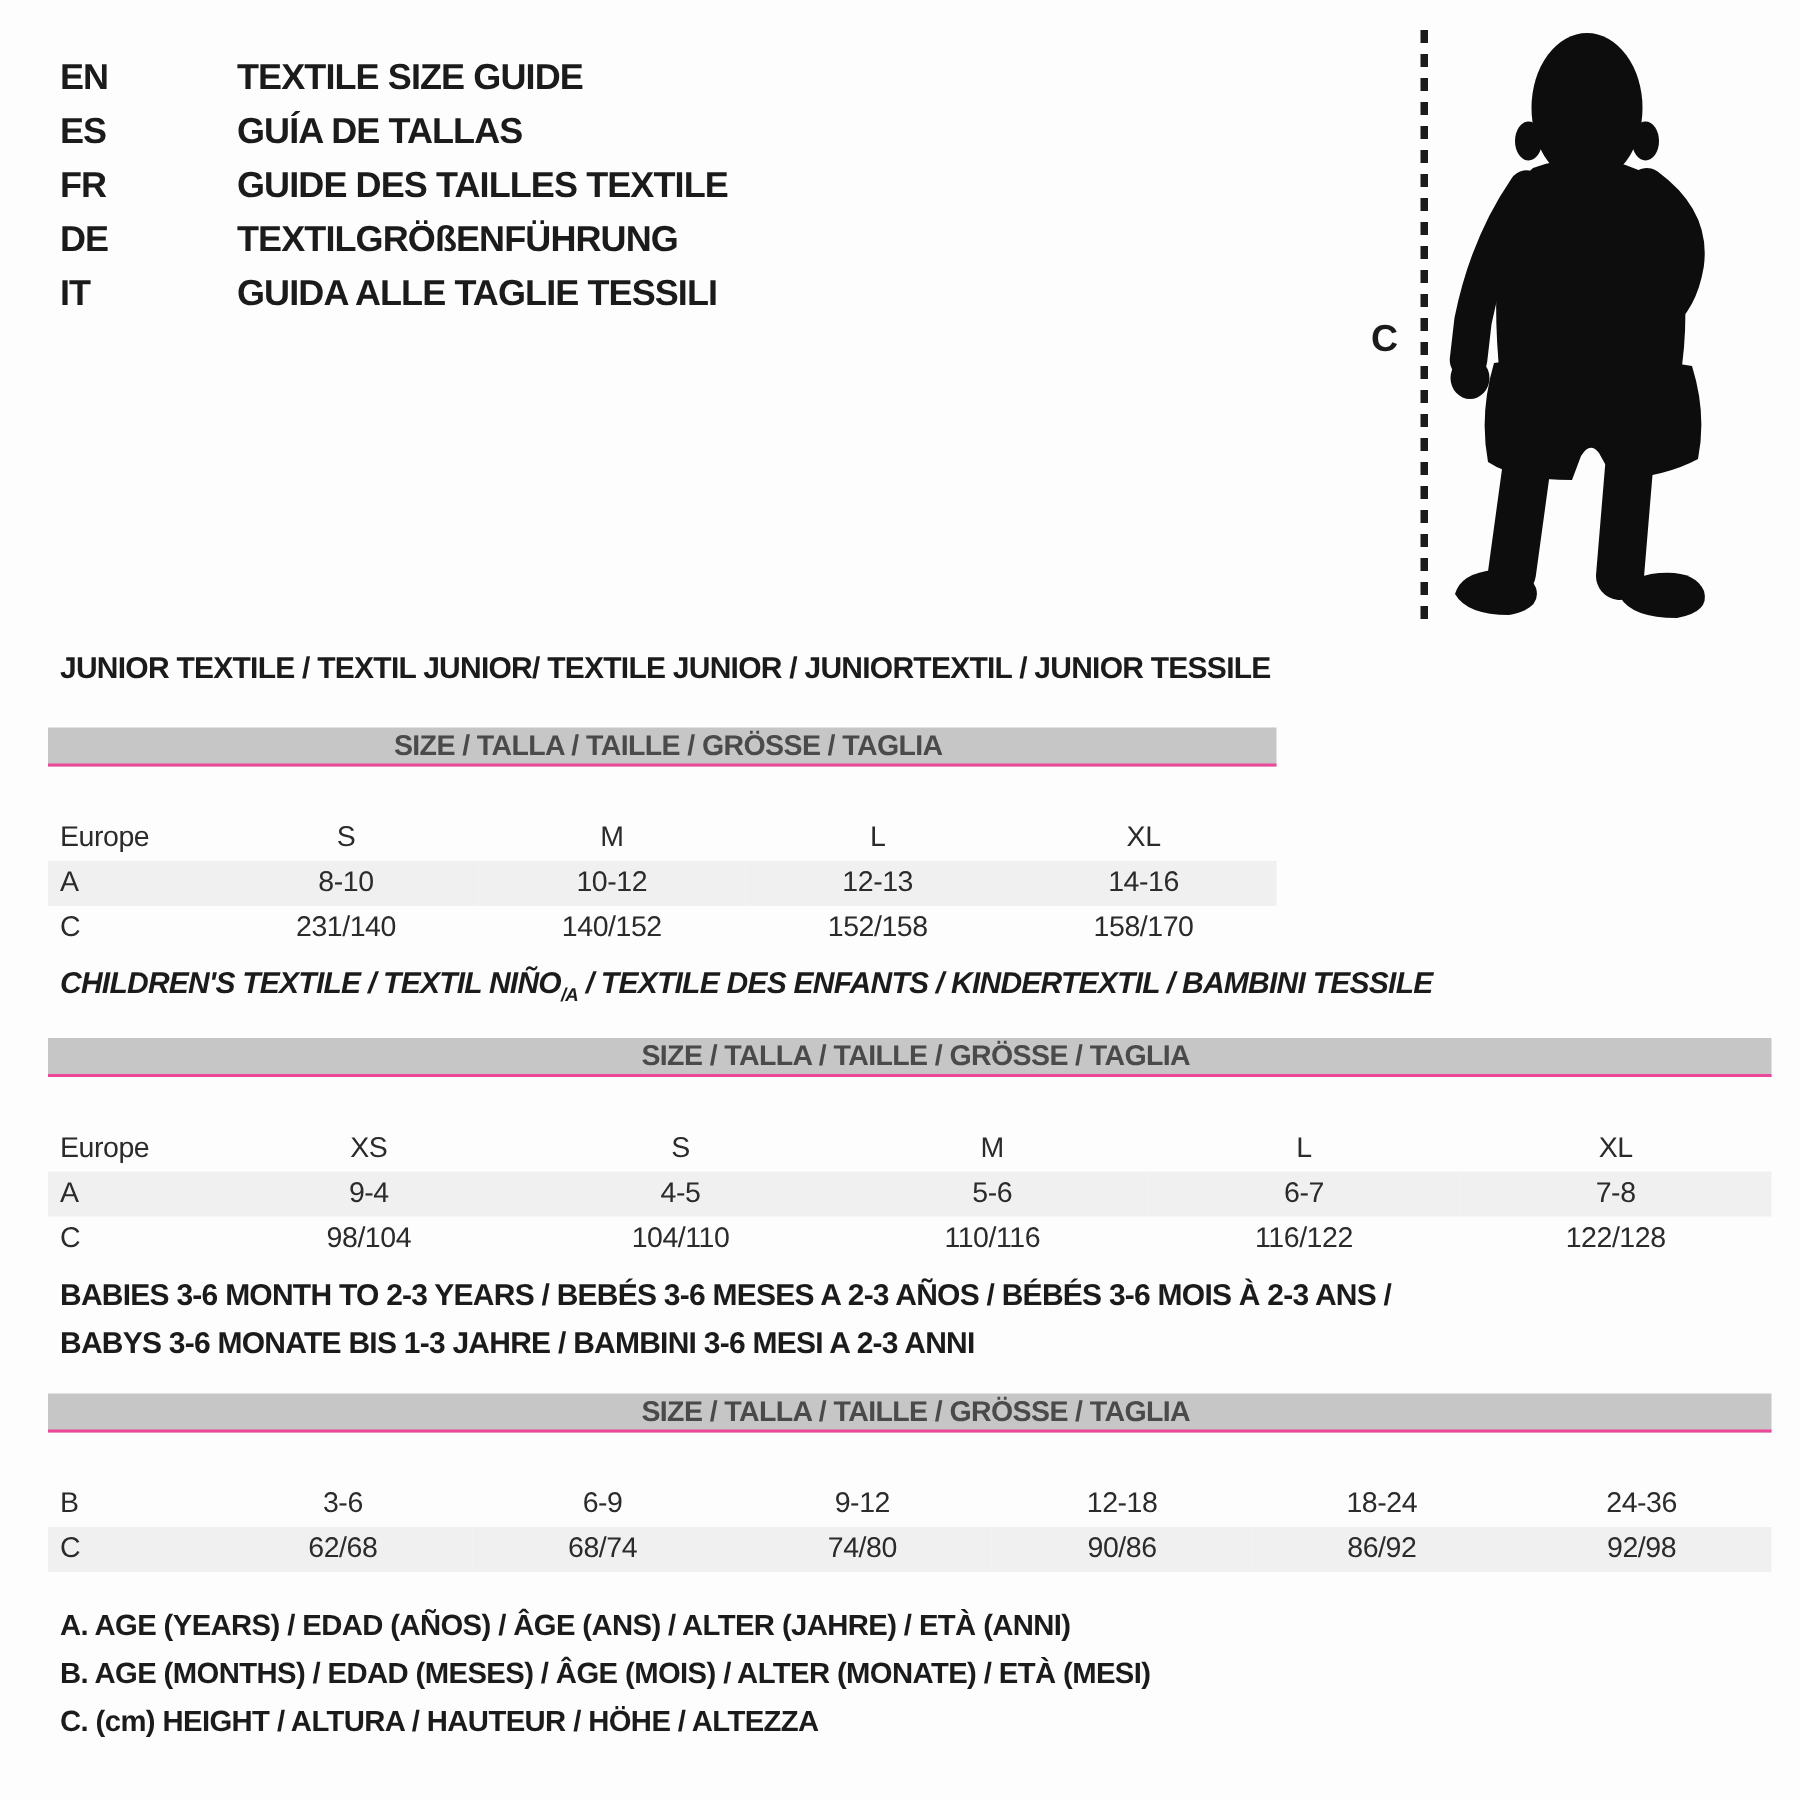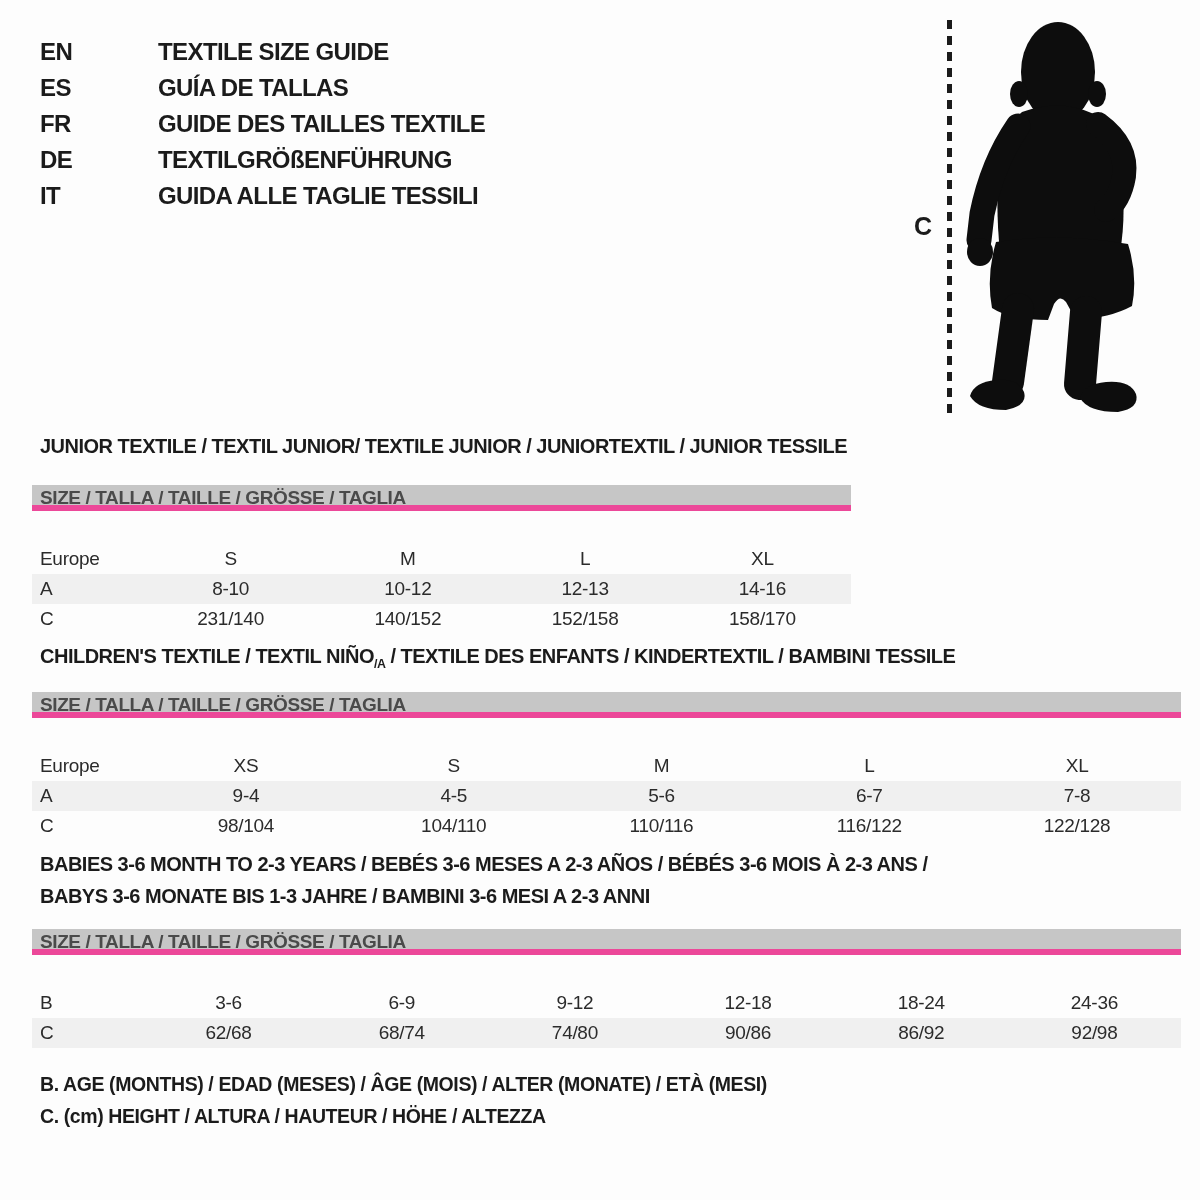--- a/index.html
+++ b/index.html
@@ -35,21 +35,21 @@
 
   
   .sectitle{position:absolute;left:40px;font-weight:bold;font-size:20px;
             letter-spacing:-0.5px;line-height:32px;white-space:nowrap;}
   .sub{font-size:0.62em;vertical-align:sub;}
 
   
   .tablewrap{position:absolute;}
   .hdrbar{height:26px;line-height:26px;padding-left:8px;background:var(--header-bg);
           color:var(--header-ink);font-weight:bold;font-size:19px;letter-spacing:-0.4px;
-          border-bottom:6px solid #ec4899;}
+          border-bottom:2px solid #ec4899;text-align:center;}
   table{width:100%;border-collapse:collapse;table-layout:fixed;margin-top:33px;}
   td{height:30px;font-size:19px;letter-spacing:-0.3px;text-align:center;
      color:var(--cell-ink);padding:0;vertical-align:middle;}
   td.lbl{text-align:left;padding-left:8px;}
   col.c0{width:110px;}
   tr.alt td{background:var(--row-alt);}
 
   
   .legend{position:absolute;left:40px;top:1068px;font-weight:bold;font-size:19.5px;
           letter-spacing:-0.4px;line-height:32px;}
@@ -136,21 +136,21 @@
         <td class="lbl">C</td>
         <td>231/140</td>
         <td>140/152</td>
         <td>152/158</td>
         <td>158/170</td>
       </tr>
     </tbody>
       </table>
   </div>
 
-  <div class="sectitle" style="top:640px;">
+  <div class="sectitle" style="top:640px;font-style:italic;">
     <span>CHILDREN'S TEXTILE / TEXTIL NIÑO</span><span class="sub">/A</span><span> / TEXTILE DES ENFANTS / KINDERTEXTIL / BAMBINI TESSILE</span>
   </div>
   <div class="tablewrap" style="left:32px;top:692px;width:1149px;">
     <div class="hdrbar">SIZE / TALLA / TAILLE / GRÖSSE / TAGLIA</div>
     <table>
       <colgroup>
           <col class="c0">
           <col>
           <col>
           <col>
@@ -219,17 +219,18 @@
         <td>74/80</td>
         <td>90/86</td>
         <td>86/92</td>
         <td>92/98</td>
       </tr>
     </tbody>
       </table>
   </div>
 
   <div class="legend">
+    <div>A. AGE (YEARS) / EDAD (AÑOS) / ÂGE (ANS) / ALTER (JAHRE) / ETÀ (ANNI)</div>
     <div>B. AGE (MONTHS) / EDAD (MESES) / ÂGE (MOIS) / ALTER (MONATE) / ETÀ (MESI)</div>
     <div>C. (cm) HEIGHT / ALTURA / HAUTEUR / HÖHE / ALTEZZA</div>
   </div>
 
 </div>
 
 </body></html>

